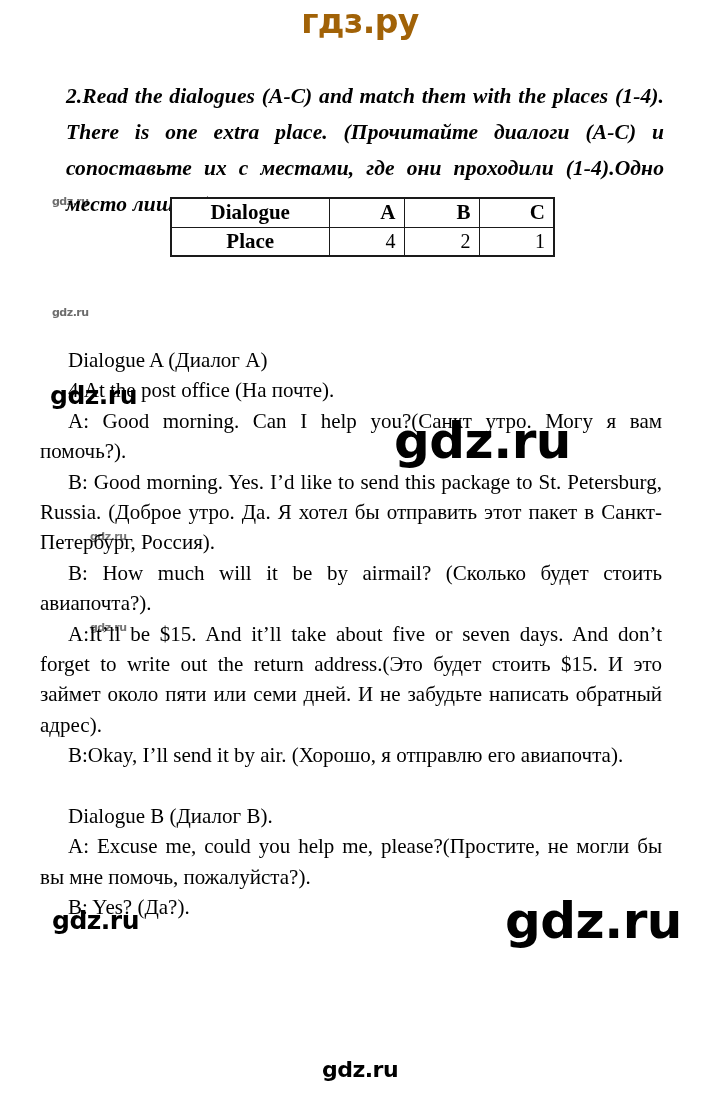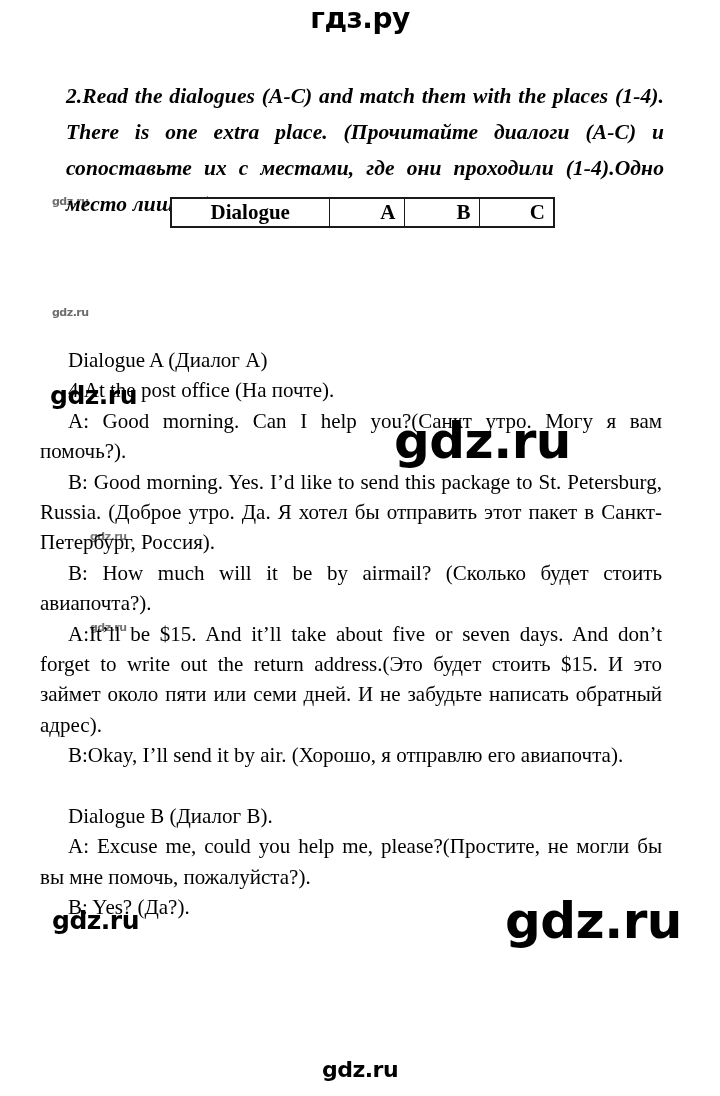--- a/index.html
+++ b/index.html
@@ -19,23 +19,23 @@
 
   
   .site-logo {
     position: absolute;
     top: 2px;
     left: 0;
     width: 720px;
     text-align: center;
     font-family: "DejaVu Sans", "Liberation Sans", sans-serif;
     font-weight: bold;
-    font-size: 28px;
+    font-size: 33px;
     letter-spacing: -0.5px;
-    color: #000000;
+    color: #a16207;
     z-index: 5;
   }
 
   .site-footer {
     position: absolute;
     bottom: 14px;
     left: 0;
     width: 720px;
     text-align: center;
     font-family: "DejaVu Sans", "Liberation Sans", sans-serif;
@@ -168,20 +168,26 @@
   <div class="task-heading">2.Read the dialogues (A-C) and match them with the places (1-4). There is one extra place. (Прочитайте диалоги (A-C) и сопоставьте их с местами, где они проходили (1-4).Одно место лишнее). стр.78</div>
 
   <div class="answer-table-wrap">
     <table class="answer-table">
       <tbody>
           <tr class="head-row">
         <td class="label-cell">Dialogue</td>
         <td class="val-cell">A</td>
         <td class="val-cell">B</td>
         <td class="val-cell">C</td>
+      </tr>
+      <tr class="body-row">
+        <td class="label-cell">Place</td>
+        <td class="val-cell">4</td>
+        <td class="val-cell">2</td>
+        <td class="val-cell">1</td>
       </tr>
     </tbody>
       </table>
   </div>
 
   <div class="body-text">
     <p class="para">Dialogue A (Диалог A)</p>
     <p class="para">4.At the post office (На почте).</p>
     <p class="para">A: Good morning. Can I help you?(Санкт утро. Могу я вам помочь?).</p>
     <p class="para">B: Good morning. Yes. I’d like to send this package to St. Petersburg, Russia. (Доброе утро. Да. Я хотел бы отправить этот пакет в Санкт-Петербург, Россия).</p>

